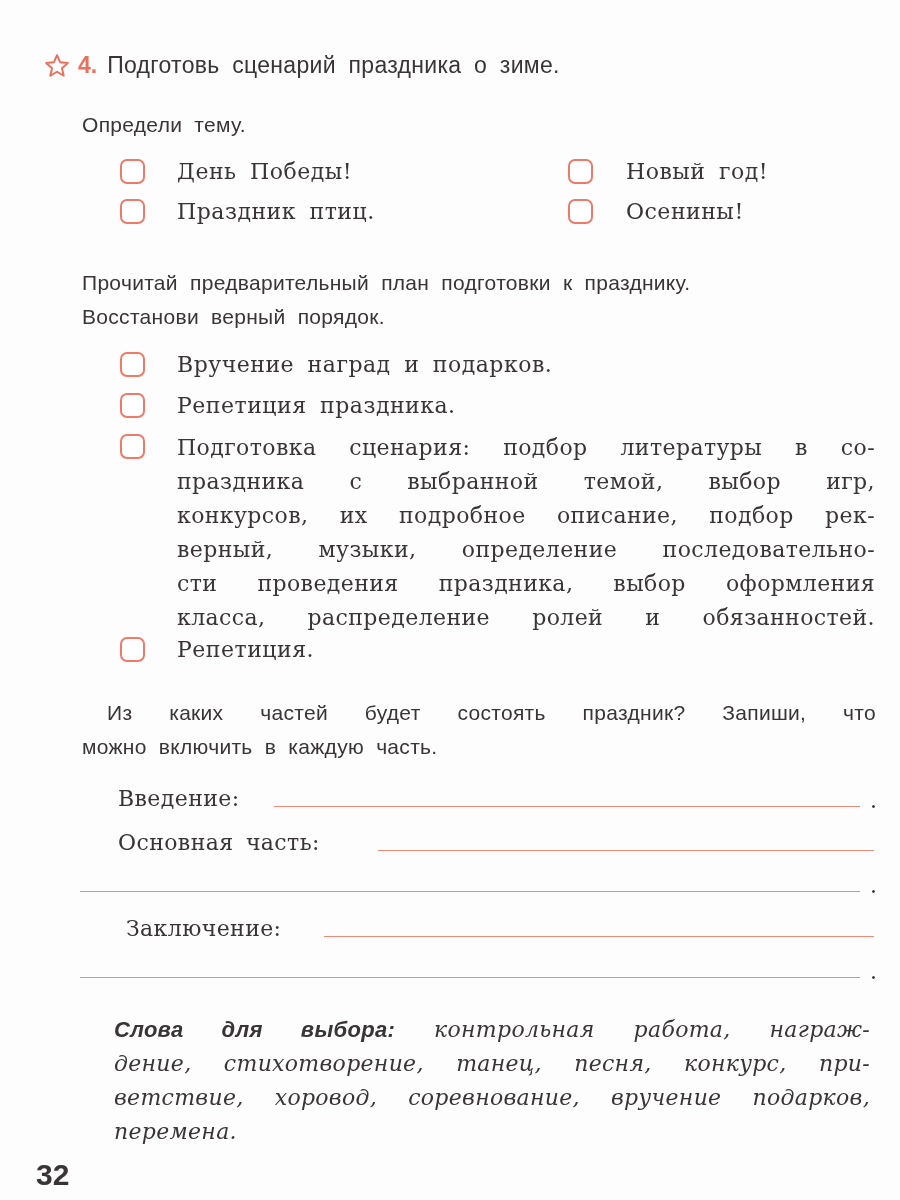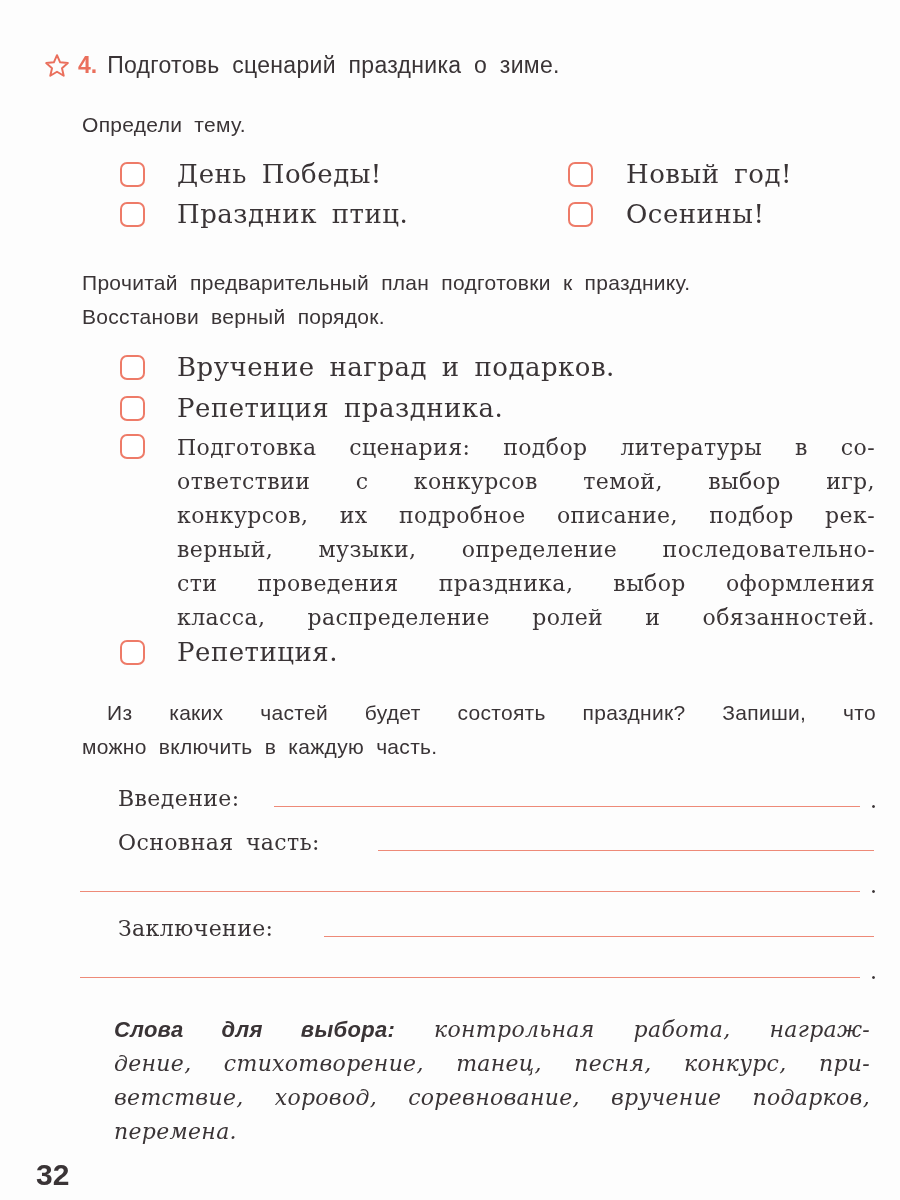--- a/index.html
+++ b/index.html
@@ -12,21 +12,21 @@
   .abs { position:absolute; }
   .task-header { left:44px; top:52px; font-size:23px; display:flex; align-items:center; }
   .star { width:26px; height:26px; margin-right:8px; }
   .task-num { color:#ea6f5c; font-weight:bold; margin-right:10px; }
   .task-title { word-spacing:6px; letter-spacing:0.3px; }
   .instr { font-size:21px; word-spacing:6px; letter-spacing:0.3px; line-height:34px; }
   .cb {
     width:25px; height:25px; border:2px solid #ee7b68; border-radius:7px; box-sizing:border-box;
     background:#fff;
   }
-  .opt { font-size:26px; word-spacing:6px; letter-spacing:0.5px; }
+  .opt { font-size:22px; word-spacing:6px; letter-spacing:0.5px; }
   .plan-text { font-size:22px; line-height:34px; word-spacing:5px; letter-spacing:0.4px; text-align:justify; }
   .line { border-bottom:1.5px solid #ee8a78; height:0; }
   .label { font-size:22px; letter-spacing:0.4px; word-spacing:5px; }
   .dot { font-size:22px; }
   .words { font-size:22px; line-height:34px; letter-spacing:0.3px; word-spacing:4px; text-align:justify; }
   .words b { font-family:"Liberation Sans", sans-serif; font-weight:bold; }
   .pagenum { left:36px; top:1158px; font-size:30px; font-weight:bold; font-family:"Liberation Sans", sans-serif; color:#3a3436; }
 </style>
 </head>
 <body>
@@ -69,21 +69,21 @@
 </div>
 <div class="abs" style="left:120px; top:393px; display:flex; align-items:center;">
   <div class="cb"></div>
   <span class="opt serif" style="margin-left:32px;">Репетиция праздника.</span>
 </div>
 <div class="abs" style="left:120px; top:434px;">
   <div class="cb"></div>
 </div>
 <div class="abs plan-text serif" style="left:177px; top:431px; width:698px;">
   <div style="text-align-last:justify;">Подготовка сценария: подбор литературы в со-</div>
-  <div style="text-align-last:justify;">ответствии с конкурсов темой, выбор игр,</div>
+  <div style="text-align-last:justify;">праздника с выбранной темой, выбор игр,</div>
   <div style="text-align-last:justify;">конкурсов, их подробное описание, подбор рек-</div>
   <div style="text-align-last:justify;">верный, музыки, определение последовательно-</div>
   <div style="text-align-last:justify;">сти проведения праздника, выбор оформления</div>
   <div style="text-align-last:justify;">класса, распределение ролей и обязанностей.</div>
 </div>
 <div class="abs" style="left:120px; top:637px; display:flex; align-items:center;">
   <div class="cb"></div>
   <span class="opt serif" style="margin-left:32px;">Репетиция.</span>
 </div>
 
@@ -94,21 +94,21 @@
 
 <div class="abs label serif" style="left:118px; top:786px;">Введение:</div>
 <div class="abs line" style="left:274px; top:806px; width:586px;"></div>
 <div class="abs dot serif" style="left:870px; top:788px;">.</div>
 
 <div class="abs label serif" style="left:118px; top:830px;">Основная часть:</div>
 <div class="abs line" style="left:378px; top:850px; width:496px;"></div>
 <div class="abs line" style="left:80px; top:891px; width:780px;"></div>
 <div class="abs dot serif" style="left:870px; top:873px;">.</div>
 
-<div class="abs label serif" style="left:118px; top:916px;">Заключение:</div>
+<div class="abs label serif" style="left:126px; top:916px;">Заключение:</div>
 <div class="abs line" style="left:324px; top:936px; width:550px;"></div>
 <div class="abs line" style="left:80px; top:977px; width:780px;"></div>
 <div class="abs dot serif" style="left:870px; top:959px;">.</div>
 
 <div class="abs words serif" style="left:114px; top:1013px; width:756px;font-style:italic;">
   <div style="text-align-last:justify;"><b>Слова для выбора:</b><span> контрольная работа, награж-</span></div>
   <div style="text-align-last:justify;">дение, стихотворение, танец, песня, конкурс, при-</div>
   <div style="text-align-last:justify;">ветствие, хоровод, соревнование, вручение подарков,</div>
   <div>перемена.</div>
 </div>

